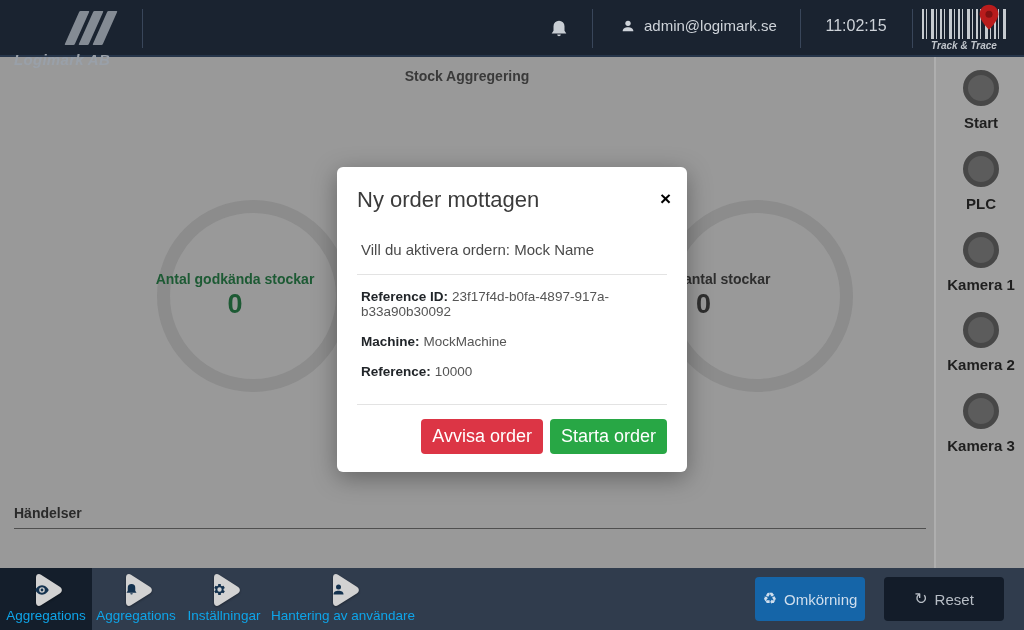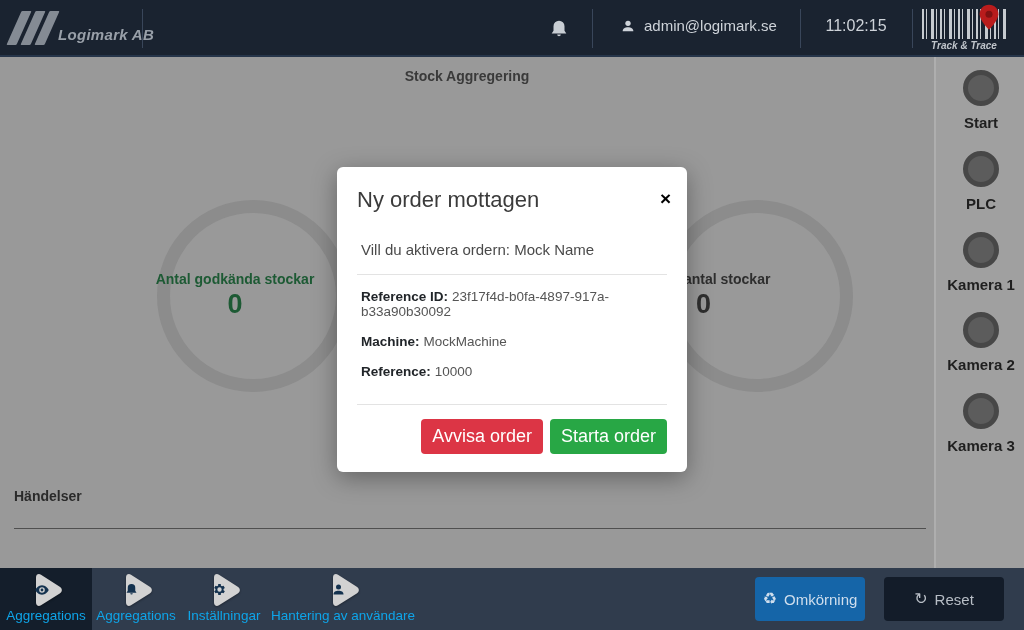--- a/index.html
+++ b/index.html
@@ -3,21 +3,21 @@
 <meta charset="utf-8">
 <style>
   html,body{margin:0;padding:0;}
   body{width:1024px;height:630px;overflow:hidden;font-family:"Liberation Sans",sans-serif;
        -webkit-font-smoothing:antialiased;}
   .app{position:relative;width:1024px;height:630px;background:#999999;overflow:hidden;}
 
   
   .topbar{position:absolute;left:0;top:0;width:1024px;height:57px;background:#1a2330;
           border-bottom:2px solid #26354a;box-sizing:border-box;z-index:30;}
-  .brand{position:absolute;left:14px;top:9px;display:flex;align-items:flex-end;gap:6px;}
+  .brand{position:absolute;left:14px;top:9px;display:flex;align-items:flex-end;gap:6px;flex-direction:column;}
   .brand-bars{display:flex;gap:4px;align-items:flex-end;height:36px;}
   .bar-slant{width:10px;height:34px;background:#848b94;transform:skewX(-24deg);border-radius:1px;}
   .brand-text{color:#99a0a9;font-style:italic;font-weight:bold;font-size:15px;letter-spacing:.3px;
               padding-bottom:2px;}
   .top-sep{position:absolute;top:9px;width:1px;height:39px;background:#39465a;}
   .sep1{left:142px}.sep2{left:592px}.sep3{left:800px}.sep4{left:912px}
   .bell-wrap{position:absolute;left:548px;top:18px;width:22px;height:22px;cursor:pointer;}
   .userchip{position:absolute;left:620px;top:17px;display:flex;align-items:center;gap:8px;
             color:#ced3d9;font-size:15px;cursor:pointer;}
   .clock{position:absolute;left:820px;top:17px;width:72px;text-align:center;color:#ced3d9;font-size:16px;}
@@ -38,21 +38,21 @@
   .gauge-right{left:661px;top:200px;}
   .gauge-text{position:absolute;z-index:2;}
   .gt-left{left:150px;top:271px;width:170px;text-align:center;}
   .gt-right{left:684px;top:271px;width:150px;text-align:left;}
   .gauge-label{font-weight:bold;font-size:14px;}
   .gauge-value{font-weight:bold;font-size:27px;margin-top:2px;}
   .green .gauge-label,.green .gauge-value{color:#1d5a34;}
   .dark .gauge-label,.dark .gauge-value{color:#2e2e2e;}
   .gt-right .gauge-value{margin-left:12px;}
 
-  .events-heading{position:absolute;left:14px;top:488px;color:#2a2a2a;font-weight:bold;
+  .events-heading{position:absolute;left:14px;top:505px;color:#2a2a2a;font-weight:bold;
                   font-size:14px;z-index:1;}
   .events-rule{position:absolute;left:14px;top:528px;width:912px;height:0;
                border-top:1px solid #4f4f4f;z-index:1;}
 
   
   .sidebar{position:absolute;left:934px;top:57px;width:90px;height:513px;background:#a0a0a0;
            border-left:2px solid #aeaeae;box-sizing:border-box;z-index:2;}
   .ind-block{position:absolute;left:0;width:90px;text-align:center;}
   .ind-circle{width:26px;height:26px;border:5px solid #474747;background:#5c5c5c;border-radius:50%;
               margin:0 auto;cursor:pointer;}

